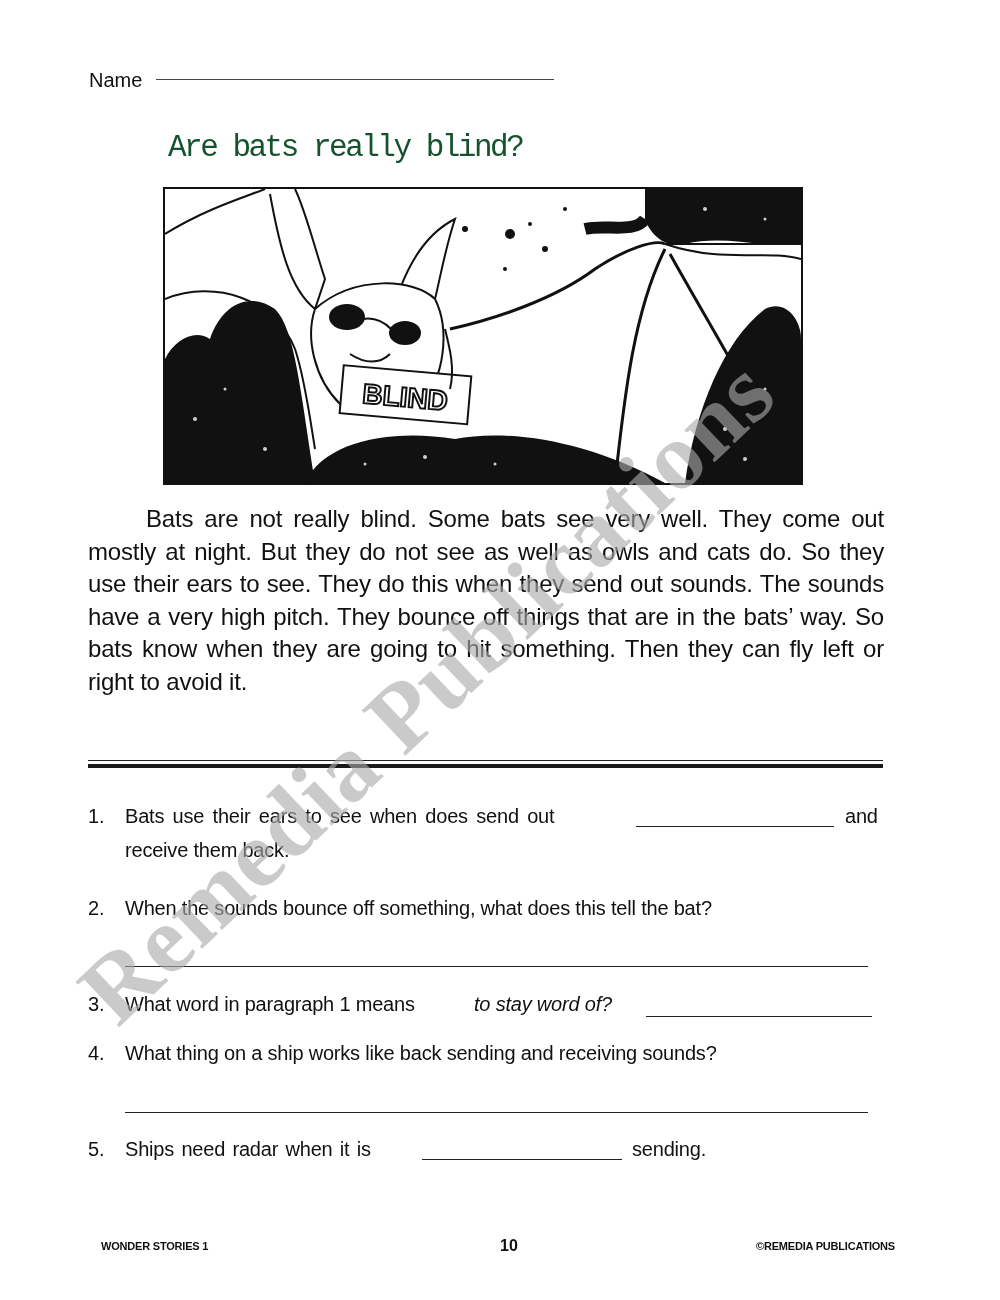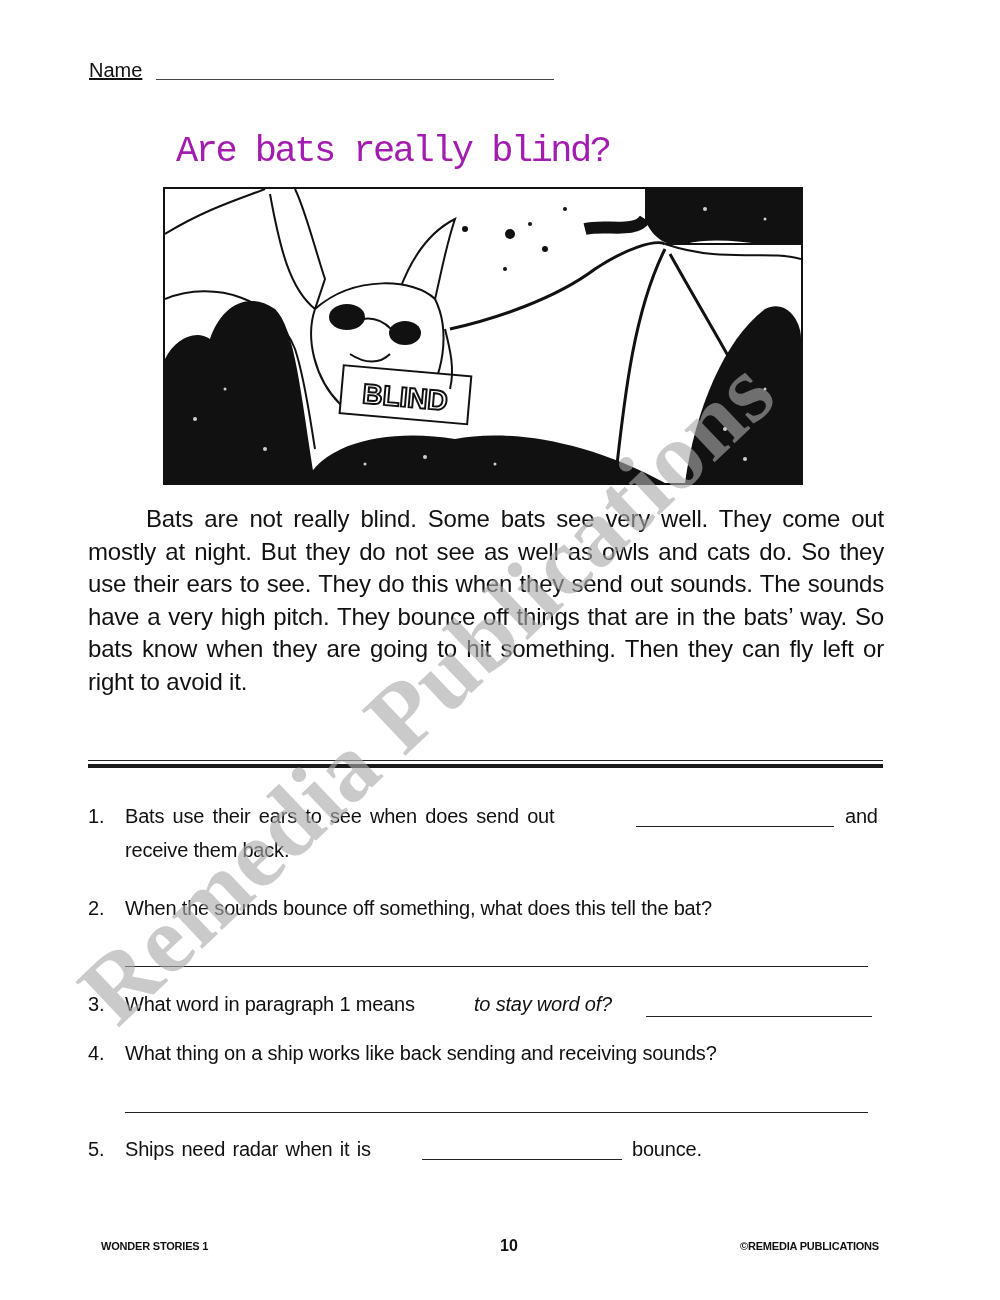--- a/index.html
+++ b/index.html
@@ -1,22 +1,22 @@
 <!DOCTYPE html>
 <html><head>
 <meta charset="utf-8">
 <style>
   html, body { margin: 0; padding: 0; background: #ffffff; }
   body { width: 1000px; height: 1300px; position: relative; overflow: hidden; font-family: "Liberation Sans", sans-serif; color: #111; }
   .abs { position: absolute; }
 
-  .name-label { left: 89px; top: 59px; font-size: 20px; text-decoration: underline; }
+  .name-label { left: 89px; top: 69px; font-size: 20px; }
   .name-line { left: 156px; top: 79px; width: 398px; height: 0; border-bottom: 1.5px solid #444; }
 
-  .title { left: 176px; top: 130px; font-family: "Liberation Mono", monospace; font-size: 37px; letter-spacing: -2.5px; color: #a21caf; }
+  .title { left: 168px; top: 130px; font-family: "Liberation Mono", monospace; font-size: 31px; letter-spacing: -2.5px; color: #14532d; }
 
   .illus { left: 163px; top: 187px; width: 636px; height: 294px; border: 2px solid #111; background: #fff; overflow: hidden; }
   .illus svg { width: 100%; height: 100%; display: block; }
 
   .passage { left: 88px; top: 503px; width: 796px; font-size: 24px; line-height: 32.5px; text-align: justify; letter-spacing: -0.2px; }
   .passage p { margin: 0; text-indent: 58px; text-align-last: left; }
 
   .rule-thin { left: 88px; top: 760px; width: 795px; height: 0; border-top: 1.5px solid #222; }
   .rule-thick { left: 88px; top: 764px; width: 795px; height: 4px; background: #1a1a1a; }
 
@@ -128,22 +128,22 @@
 <div class="abs q" style="left:88px; top:1042px; width:795px;">
   <span class="num">4.</span>
   <span class="abs" style="left:37px; top:0;">What thing on a ship works like back sending and receiving sounds?</span>
 </div>
 <div class="answer-line" style="left:125px; top:1112px; width:743px;"></div>
 
 <div class="abs q" style="left:88px; top:1138px; width:795px;">
   <span class="num">5.</span>
   <span class="abs" style="left:37px; top:0; word-spacing:2px;">Ships need radar when it is</span>
   <span class="abs" style="left:334px; top:21px; width:200px; height:0; border-bottom:1.5px solid #222;"></span>
-  <span class="abs" style="left:544px; top:0;">bounce.</span>
+  <span class="abs" style="left:544px; top:0;">sending.</span>
 </div>
 
 <div class="abs footer" style="left:89px;">WONDER STORIES 1</div>
 <div class="abs page-num">10</div>
-<div class="abs footer" style="right:121px;">©REMEDIA PUBLICATIONS</div>
+<div class="abs footer" style="right:105px;">©REMEDIA PUBLICATIONS</div>
 
 <div class="abs watermark">
   <div class="watermark-text">Remedia Publications</div>
 </div>
 
 </body></html>

